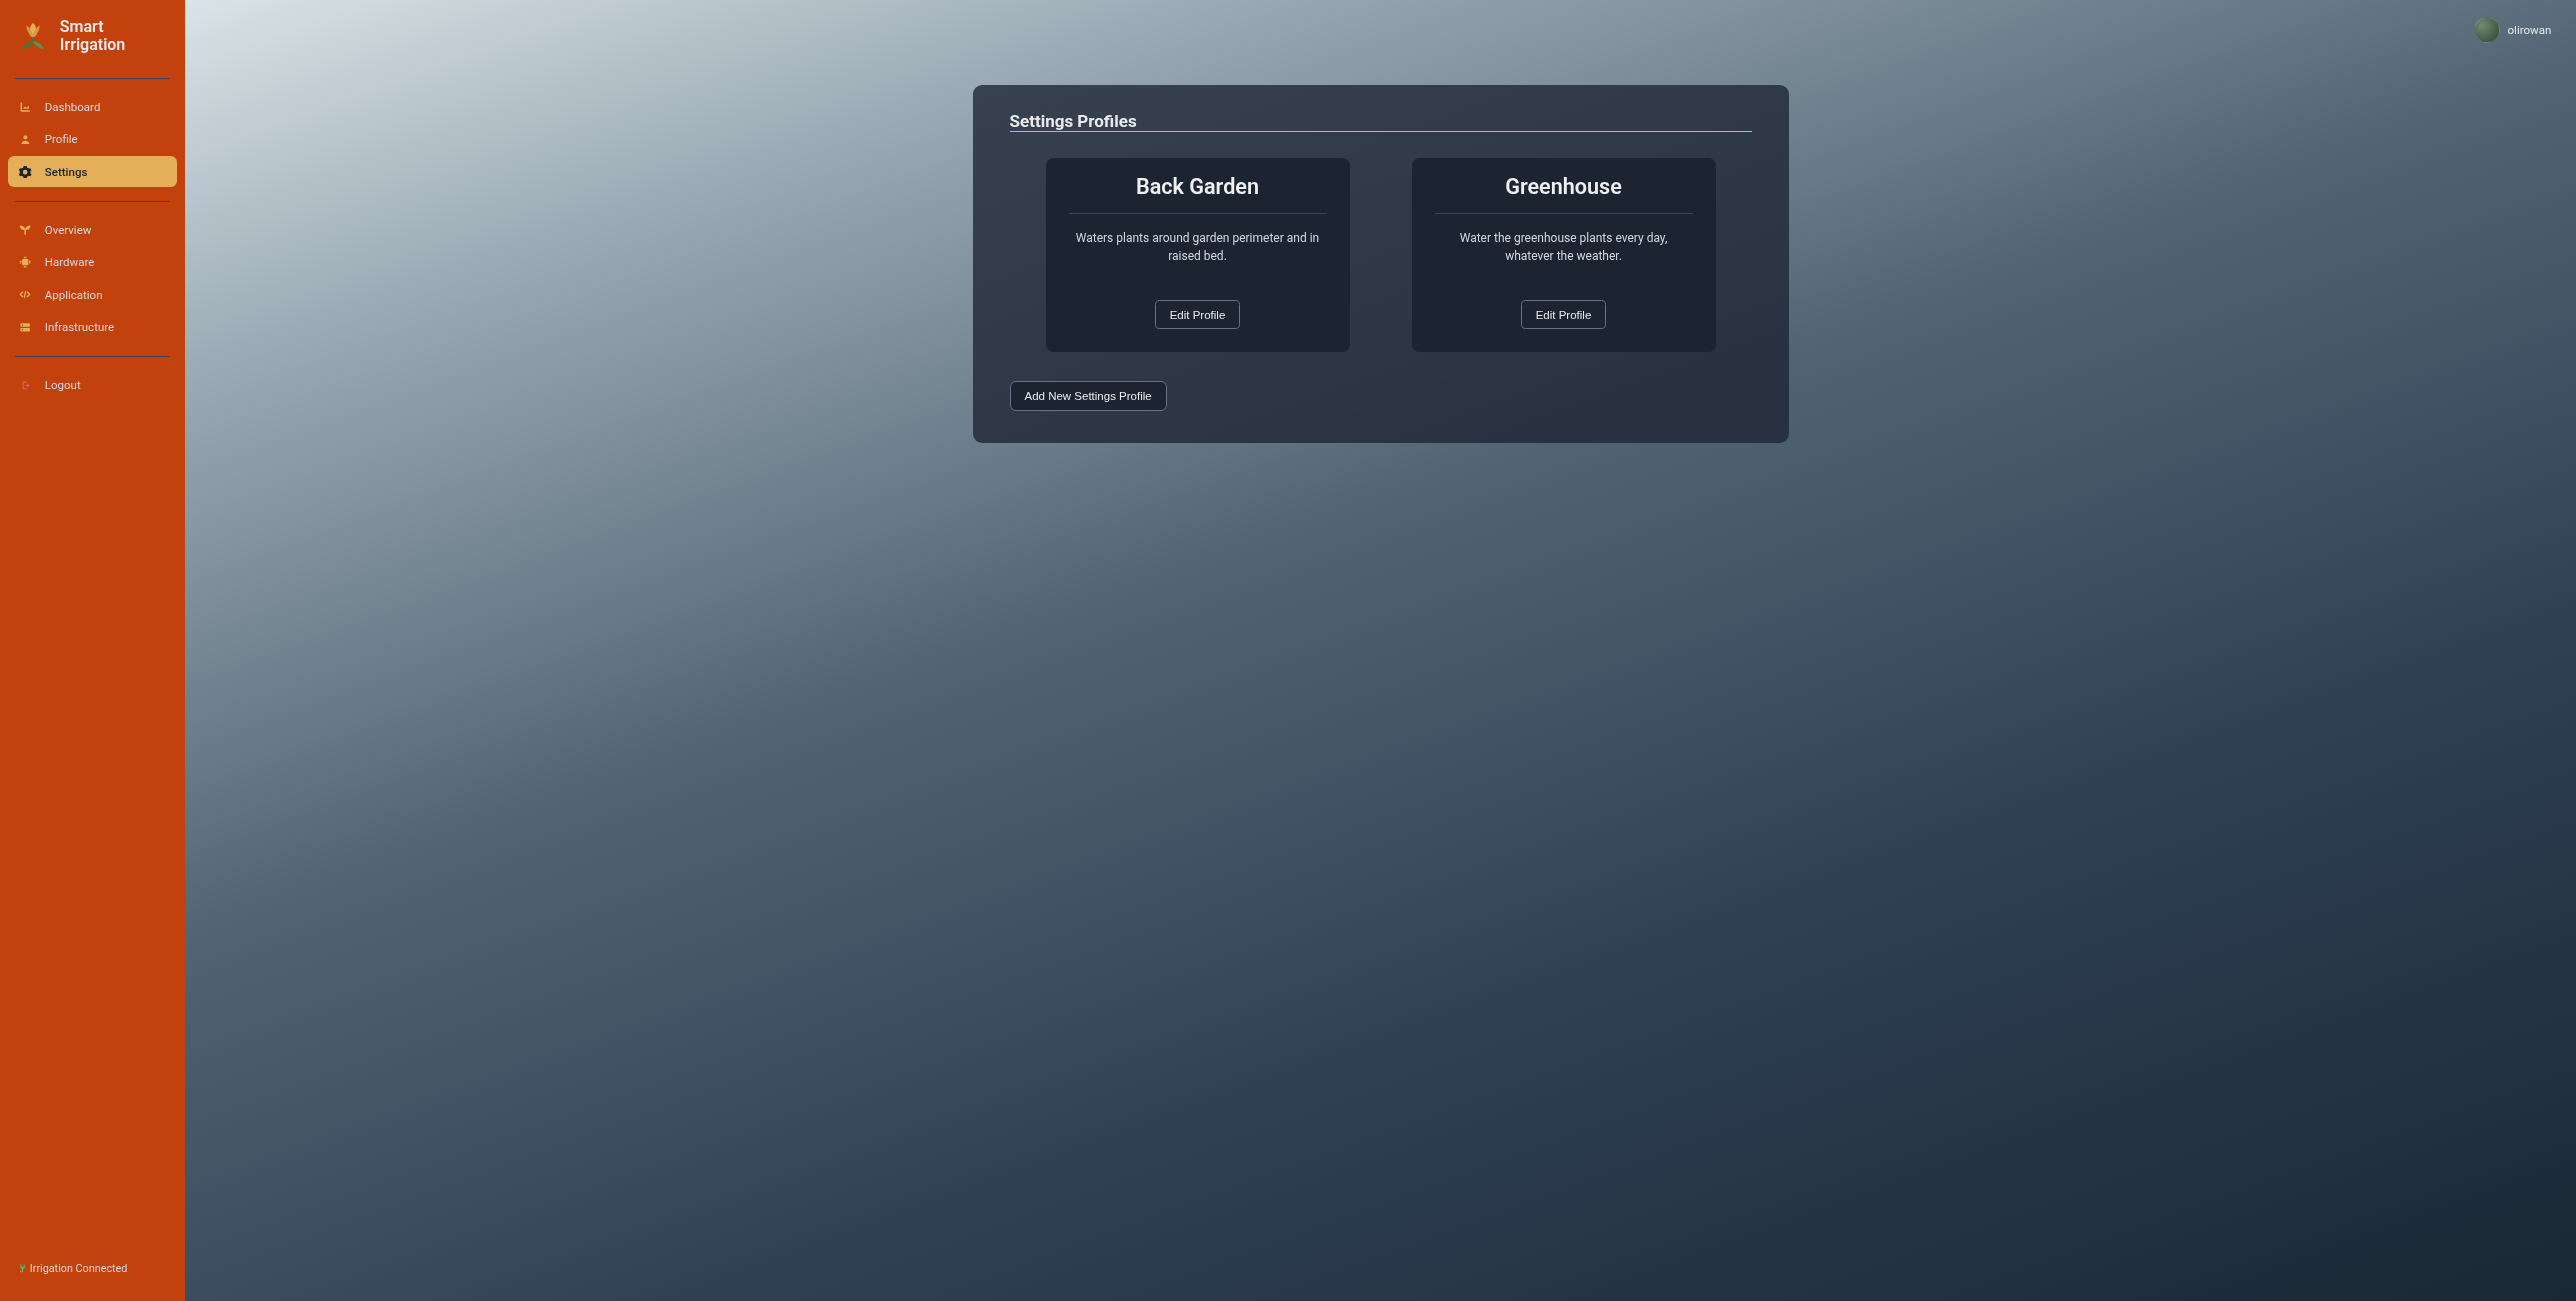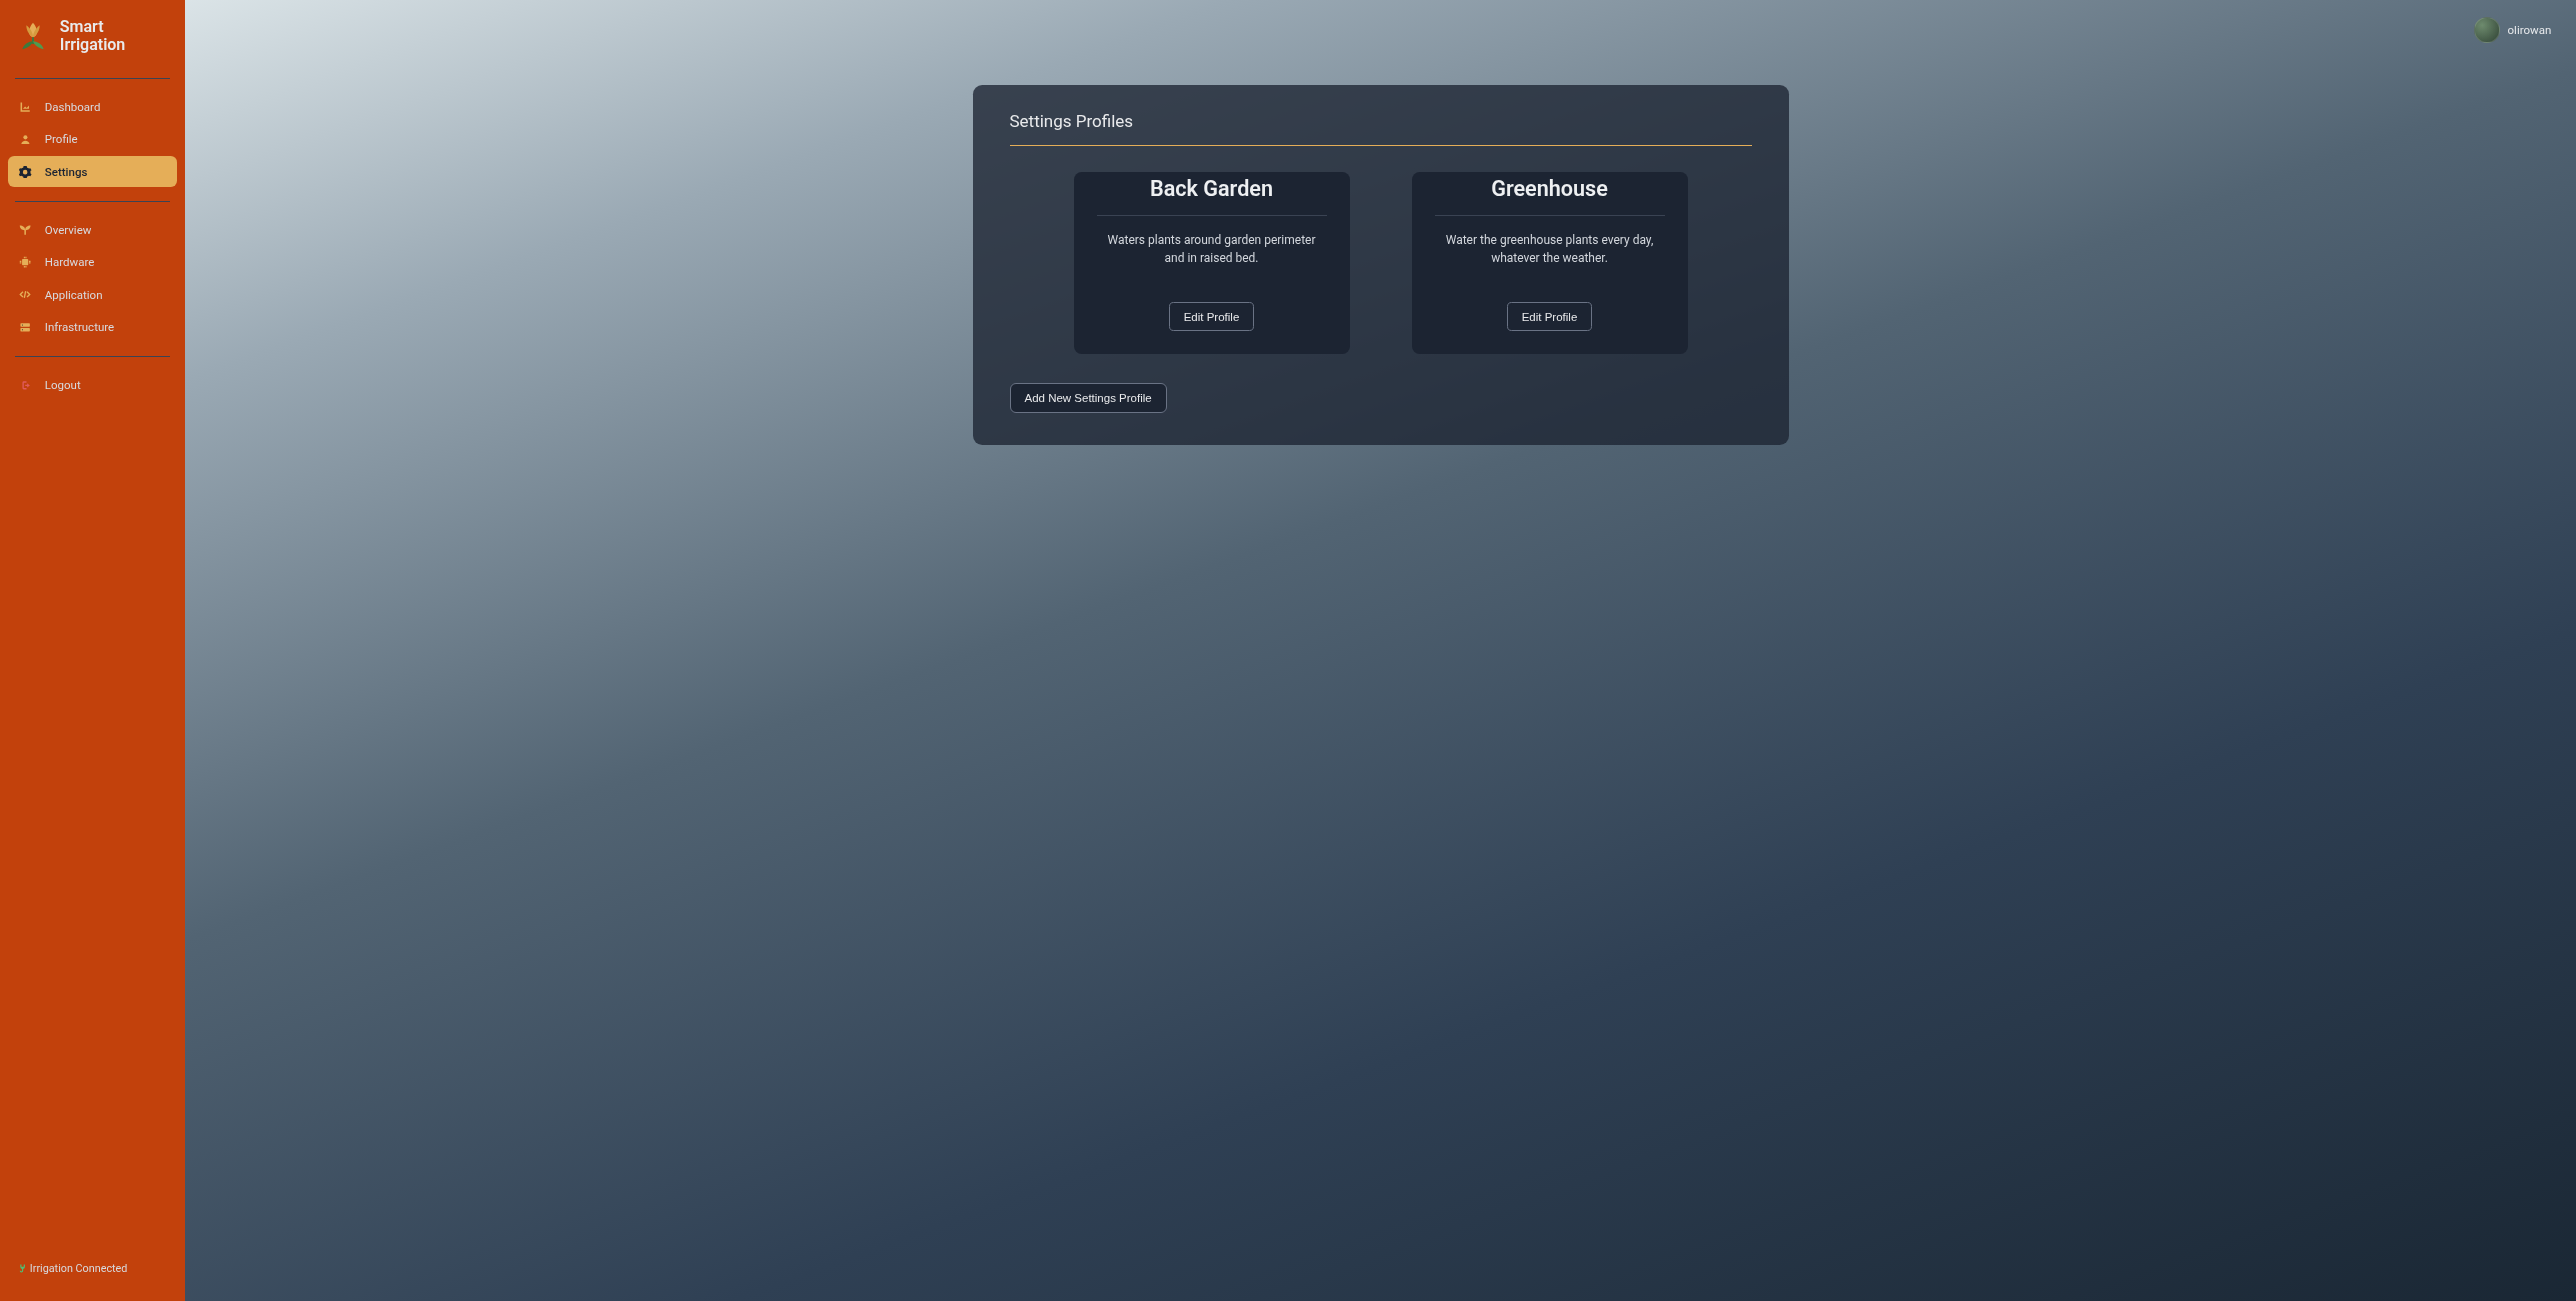--- a/index.html
+++ b/index.html
@@ -102,40 +102,39 @@
 
   .panel {
     background: rgba(28,36,50,0.78);
     border-radius: 9.2px;
     padding: 26px 37px 32px 37px;
     max-width: 816px;
     margin: 28px auto 0 auto;
   }
   .panel-title {
     font-size: 17px;
-    font-weight: 400;
+    font-weight: 700;
     color: #e9eaec;
-    margin-bottom: 14px;
   }
   .panel-hr {
     height: 0.8px;
     background: #e5ae58;
     margin-bottom: 26px;
   }
   .cards {
     display: flex;
     gap: 62px;
     justify-content: center;
     margin-bottom: 29px;
   }
   .card {
     background: #1c2432;
     border-radius: 7.7px;
-    padding: 4px 23px 23px 23px;
-    width: 276px;
+    padding: 16px 23px 23px 23px;
+    width: 304px;
     text-align: center;
   }
   .card-title {
     font-size: 21.6px;
     font-weight: 600;
     color: #eef0f2;
     margin-bottom: 14px;
   }
   .card-hr {
     height: 0.8px;

